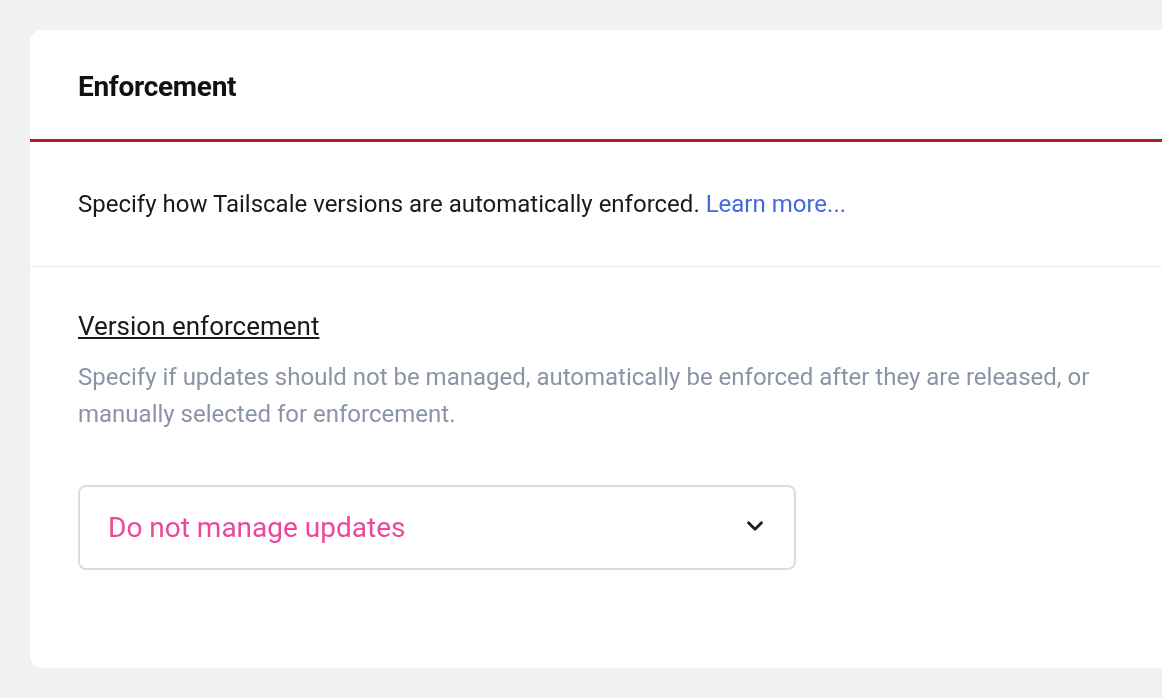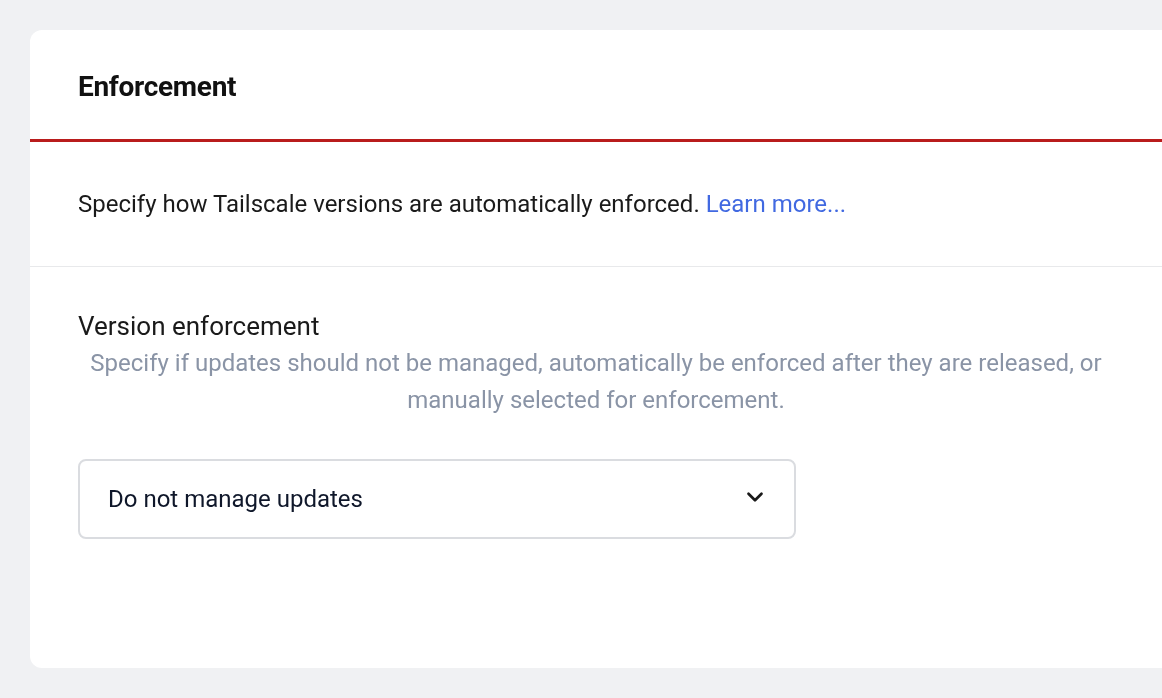--- a/index.html
+++ b/index.html
@@ -45,41 +45,41 @@
       color: #4169e1;
       text-decoration: none;
     }
     .card-section {
       padding: 44px 48px 48px 48px;
     }
     .section-title {
       font-size: 26px;
       font-weight: 400;
       color: #1a1a1a;
-      margin-bottom: 4px;
+      margin-bottom: 18px;
+      text-decoration: underline;
     }
     .section-description {
       font-size: 24px;
       color: #8a94a6;
       line-height: 1.55;
-      margin-bottom: 40px;
-      text-align: center;
+      margin-bottom: 52px;
     }
     .select-wrapper {
       position: relative;
       width: 718px;
     }
     .select-control {
       width: 100%;
       border: 2px solid #dadce0;
       border-radius: 8px;
       background-color: #ffffff;
       padding: 24px 60px 24px 28px;
-      font-size: 24px;
-      color: #0f172a;
+      font-size: 28px;
+      color: #ec4899;
       cursor: pointer;
       display: flex;
       align-items: center;
       justify-content: space-between;
     }
     .chevron {
       position: absolute;
       right: 28px;
       top: 50%;
       transform: translateY(-50%);

